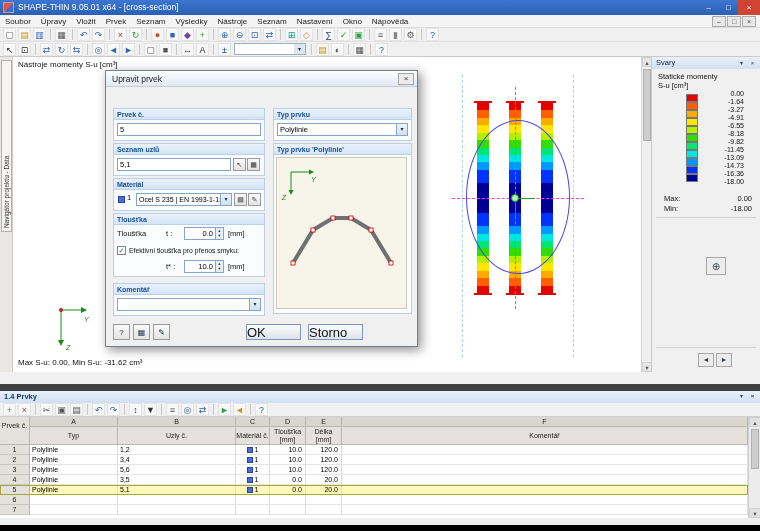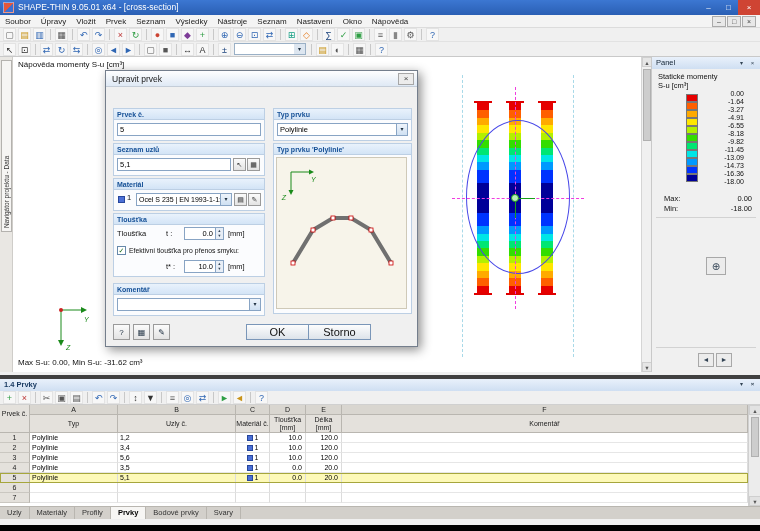--- a/index.html
+++ b/index.html
@@ -84,26 +84,26 @@
   .combo-arrow{position:absolute;right:0;top:0;width:11px;height:11px;background:linear-gradient(#eef4fb,#cfe0f2);border-left:1px solid #88a4c4;font-size:6px;text-align:center;line-height:11px;color:#234}
   .spin{position:absolute;height:13px;border:1px solid #88a4c4;background:#fff;font-size:7.5px}
   .spin-val{position:absolute;left:0;top:0;right:9px;text-align:right;line-height:11px;padding-right:1px}
   .spin-ud{position:absolute;right:0;top:0;width:8px;height:100%;border-left:1px solid #88a4c4;background:#e8eef6;color:#345}
   .spin-ud div{height:5px;line-height:5px;font-size:4.5px;text-align:center}
   .dlbl{position:absolute;font-size:7.5px;line-height:13px;color:#111;white-space:nowrap}
   .chk{position:absolute;width:9px;height:9px;border:1px solid #6688aa;background:#fff;font-size:7px;line-height:8px;text-align:center;color:#1a6a1a}
   .matchip{display:inline-block;width:6px;height:6px;border:1px solid #26469c;margin-right:2px;vertical-align:-1px}
   #mat-chip{position:absolute;left:4px;top:6px;width:7px;height:7px;border:1px solid #26469c}
   #prevbox{position:absolute;left:2px;top:2px;width:131px;height:152px;background:#f7f4ea;border:1px solid #cfc9b8}
-  .dbtn{position:absolute;top:253px;width:63px;height:16px;border:1px solid #7a96b8;background:linear-gradient(#fdfdfd,#dde3ea);font-size:11px;text-align:center;line-height:15px;color:#111}
+  .dbtn{position:absolute;top:253px;width:55px;height:16px;border:1px solid #7a96b8;background:linear-gradient(#fdfdfd,#dde3ea);font-size:13px;line-height:15px;color:#111}
   #okbtn{left:140px}#cancelbtn{left:202px}
   .dtool{position:absolute;top:253px;width:17px;height:16px;border:1px solid #9a9a9a;background:linear-gradient(#fbfbfb,#e3e3e3);font-size:8px;text-align:center;line-height:15px;color:#234}
 
   
-  #tablepanel{position:absolute;left:0;top:375px;width:760px;height:140px;background:#f0f0f0;border-top:4px solid #404040}
+  #tablepanel{position:absolute;left:0;top:384px;width:760px;height:140px;background:#f0f0f0;border-top:7px solid #404040}
   #tp-header{position:relative;height:12px;background:linear-gradient(#e9f1fb,#cfdff2);font-size:7.5px;font-weight:bold;line-height:12px;padding-left:4px;color:#14365e}
   #tp-toolbar{height:14px;display:flex;align-items:center;border-bottom:1px solid #d0d0d0;padding-left:2px;background:#f0f0f0}
   #grid{position:absolute;left:0;top:26px;width:748px;height:101px;background:#fff;overflow:hidden}
   #ghead{position:absolute;left:0;top:0;width:748px;height:28px}
   .gh{position:absolute;background:#e4e1dc;border-right:1px solid #b9b6b0;border-bottom:1px solid #b9b6b0;font-size:7px;color:#222;text-align:center;overflow:hidden}
   .ghl{background:#d9d6d0}
   #gbody{position:absolute;left:0;top:28px;width:748px}
   .grow{display:flex;height:10px}
   .grow.sel{background:#fdf9b8;outline:1px solid #a6a63c;outline-offset:-1px}
   .gc{flex:0 0 auto;height:10px;line-height:9px;font-size:7px;border-right:1px solid #dcdcdc;border-bottom:1px solid #e6e6e6;overflow:hidden;white-space:nowrap;color:#000}
@@ -222,21 +222,21 @@
         <div class="tsep"></div>
         <div class="ticon" style="color: rgb(47, 102, 179);">?</div>
       </div>
     </div>
 
   <div id="navstrip">
     <div id="navtab">Navigátor projektu - Data</div>
   </div>
 
   <div id="canvas">
-    <div id="canvas-label">Nápověda momenty S-u [cm³]</div>
+    <div id="canvas-label">Nástroje momenty S-u [cm³]</div>
 
     <div class="guide" style="left:449px;top:18px;height:282px"></div>
     <div class="guide" style="left:560px;top:18px;height:282px"></div>
 
     <div class="secbar" style="left:464px">
         <div style="flex: 1 1 0%; background: rgb(230, 0, 0);"></div>
         <div style="flex: 1 1 0%; background: rgb(255, 95, 0);"></div>
         <div style="flex: 1 1 0%; background: rgb(255, 170, 0);"></div>
         <div style="flex: 1 1 0%; background: rgb(255, 230, 0);"></div>
         <div style="flex: 1 1 0%; background: rgb(179, 240, 0);"></div>
@@ -331,21 +331,21 @@
     <div id="canvas-status">Max S-u: 0.00, Min S-u: -31.62 cm³</div>
   </div>
 
   <div id="vscroll">
     <div class="sbbtn" style="top:0">▲</div>
     <div id="vthumb"></div>
     <div class="sbbtn" style="bottom:0">▼</div>
   </div>
 
   <div id="panel">
-    <div id="panel-header">Panel</div>
+    <div id="panel-header">Svary</div>
     <div class="phbtn" style="right:14px">▾</div>
     <div class="phbtn" style="right:3px">×</div>
     <div id="panel-title1">Statické momenty</div>
     <div id="panel-title2">S-u [cm³]</div>
     <div id="legend">
         <div class="lgsq" style="top: 0px; background: rgb(230, 0, 0);"></div>
         <div class="lgsq" style="top: 8px; background: rgb(255, 95, 0);"></div>
         <div class="lgsq" style="top: 16px; background: rgb(255, 170, 0);"></div>
         <div class="lgsq" style="top: 24px; background: rgb(255, 230, 0);"></div>
         <div class="lgsq" style="top: 32px; background: rgb(179, 240, 0);"></div>
@@ -611,24 +611,16 @@
             <div class="gc" style="width: 36px; text-align: right; padding-right: 3px;"></div>
             <div class="gc" style="width: 406px; text-align: left; padding-left: 2px;"></div>
           </div>
         </div>
     </div>
     <div id="gvscroll">
       <div class="gsb" style="top:0">▲</div>
       <div id="gthumb"></div>
       <div class="gsb" style="bottom:0">▼</div>
     </div>
-    <div id="sheettabs">
-        <div class="stab">Uzly</div>
-        <div class="stab">Materiály</div>
-        <div class="stab">Profily</div>
-        <div class="stab active">Prvky</div>
-        <div class="stab">Bodové prvky</div>
-        <div class="stab">Svary</div>
-      </div>
   </div>
 
 
 </div>
 
 </body></html>

